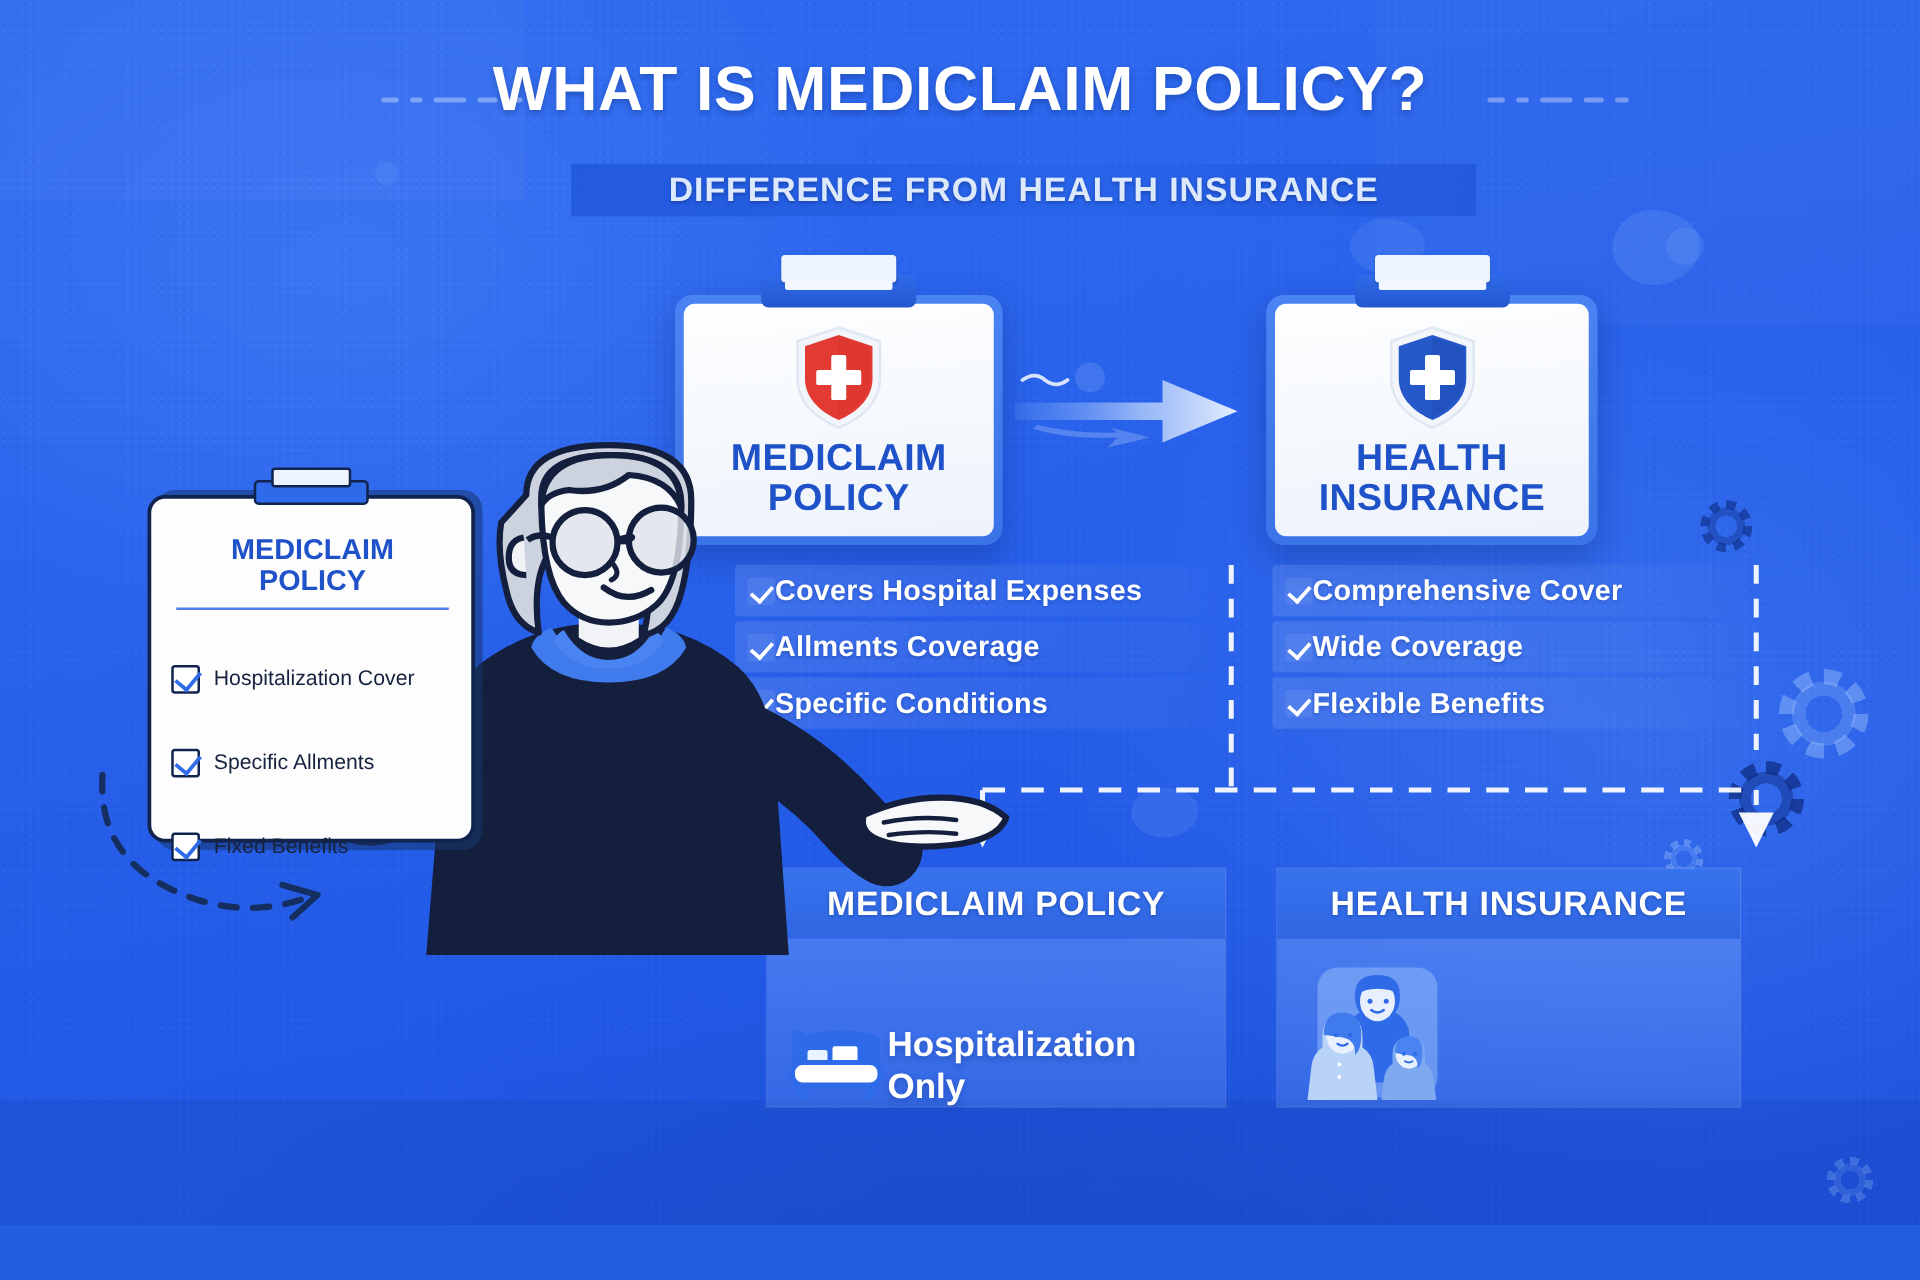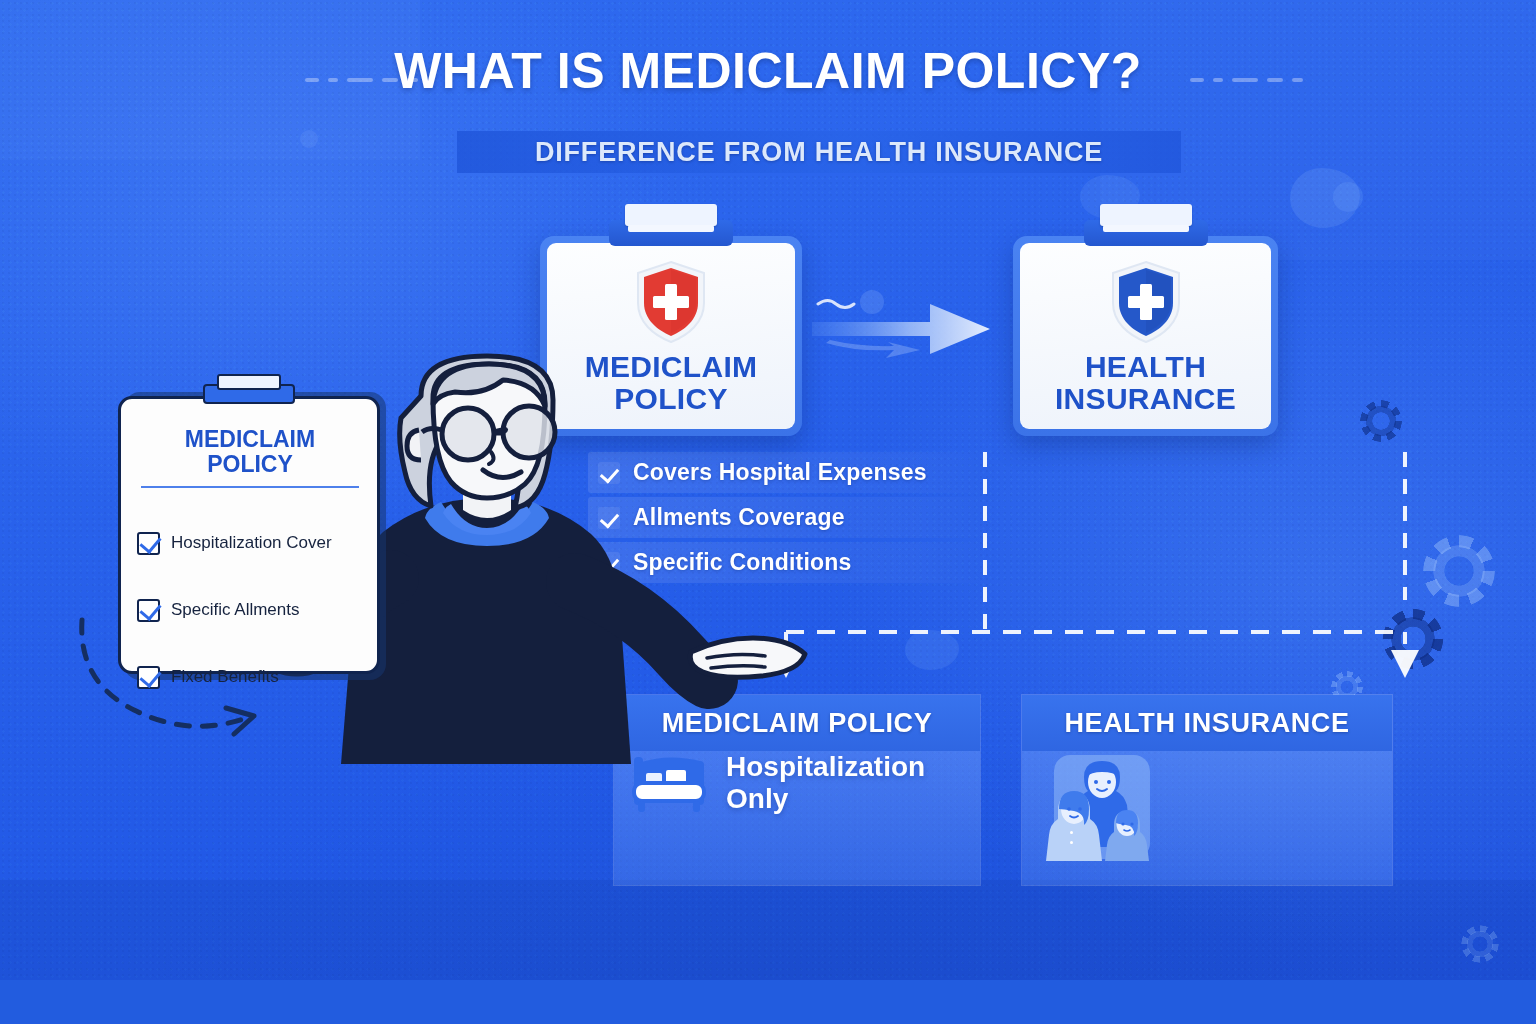--- a/index.html
+++ b/index.html
@@ -128,21 +128,21 @@
 
   .shield { width:74px; height:86px; position:relative; }
   .shield svg { display:block; }
 
   
   #flow-arrow { position:absolute; left:812px; top:296px; width:190px; height:66px; }
 
   
   .feat-list { position:absolute; }
   .feat-row {
-    display:flex; align-items:center; gap:13px;
+    display:flex; align-items:center; 
     height:41px; padding:0 12px 0 10px;
     margin-bottom:4px;
     background:linear-gradient(90deg, rgba(255,255,255,.11), rgba(255,255,255,.03) 82%, rgba(255,255,255,0));
     border-radius:3px;
   }
   .feat-row .tick {
     width:22px; height:22px; flex:0 0 22px;
     position:relative;
     background:rgba(255,255,255,.08);
     border-radius:3px;
@@ -168,21 +168,21 @@
   .bpanel { position:absolute; border:1px solid rgba(255,255,255,.18); }
   .bpanel .bhead {
     height:56px; display:flex; align-items:center; justify-content:center;
     background:linear-gradient(180deg,#3873ee,#2f66e2);
   }
   .bpanel .bhead span {
     font-size:27px; font-weight:700; color:#ffffff; letter-spacing:.6px;
     text-shadow:0 1px 3px rgba(7,26,84,.35);
   }
   .bpanel .bbody {
-    height:134px; display:flex; align-items:flex-start; gap:20px;
+    height:134px; display:flex; align-items:flex-end; gap:4px;
     padding:0 18px;
     background:linear-gradient(180deg, rgba(126,170,255,.40), rgba(108,155,250,.28));
   }
   .bpanel .btext { color:#ffffff; }
   #panel-mediclaim { top:694px; left:613px; width:368px; }
   #panel-health    { top:694px; left:1021px; width:372px; }
 
   #panel-mediclaim .btext {
     font-size:28px; font-weight:700; line-height:1.16;
     text-shadow:0 2px 5px rgba(8,30,92,.28);
@@ -353,20 +353,34 @@
     <div class="feat-row">
       <span class="tick"></span>
       <span class="lbl">Allments Coverage</span>
     </div>
     <div class="feat-row">
       <span class="tick"></span>
       <span class="lbl">Specific Conditions</span>
     </div>
   </div>
 
+  <div class="feat-list" id="list-health">
+    <div class="feat-row">
+      <span class="tick"></span>
+      <span class="lbl">Comprehensive Cover</span>
+    </div>
+    <div class="feat-row">
+      <span class="tick"></span>
+      <span class="lbl">Wide Coverage</span>
+    </div>
+    <div class="feat-row">
+      <span class="tick"></span>
+      <span class="lbl">Flexible Benefits</span>
+    </div>
+  </div>
 
   <svg id="connectors">
     <g stroke="#ffffff" stroke-width="4" fill="none" stroke-linecap="butt" opacity=".92">
 
       <path d="M985 452 V632" stroke-dasharray="15 12"></path>
 
       <path d="M1405 452 V600" stroke-dasharray="15 12"></path>
 
       <path d="M786 632 H1405" stroke-dasharray="18 13"></path>
 

